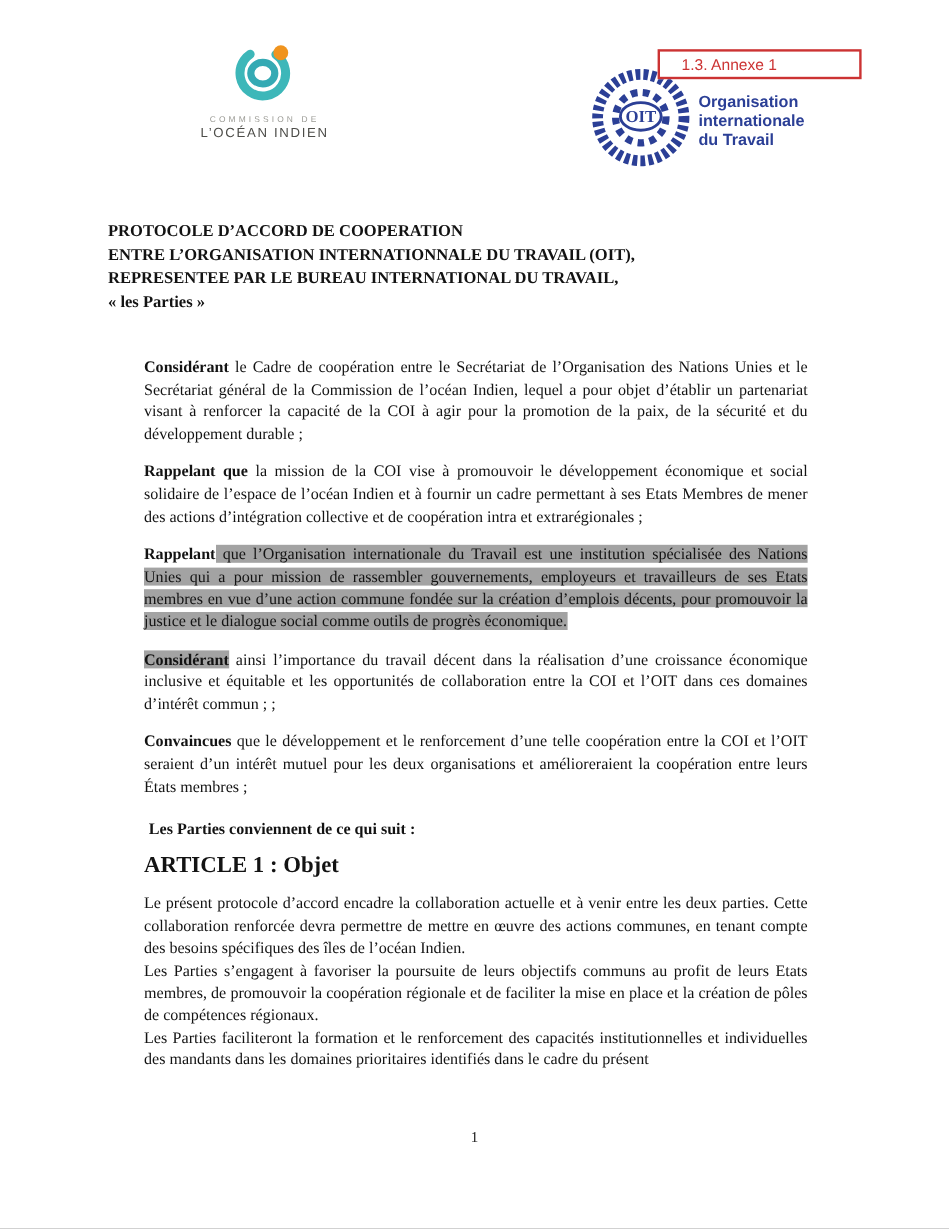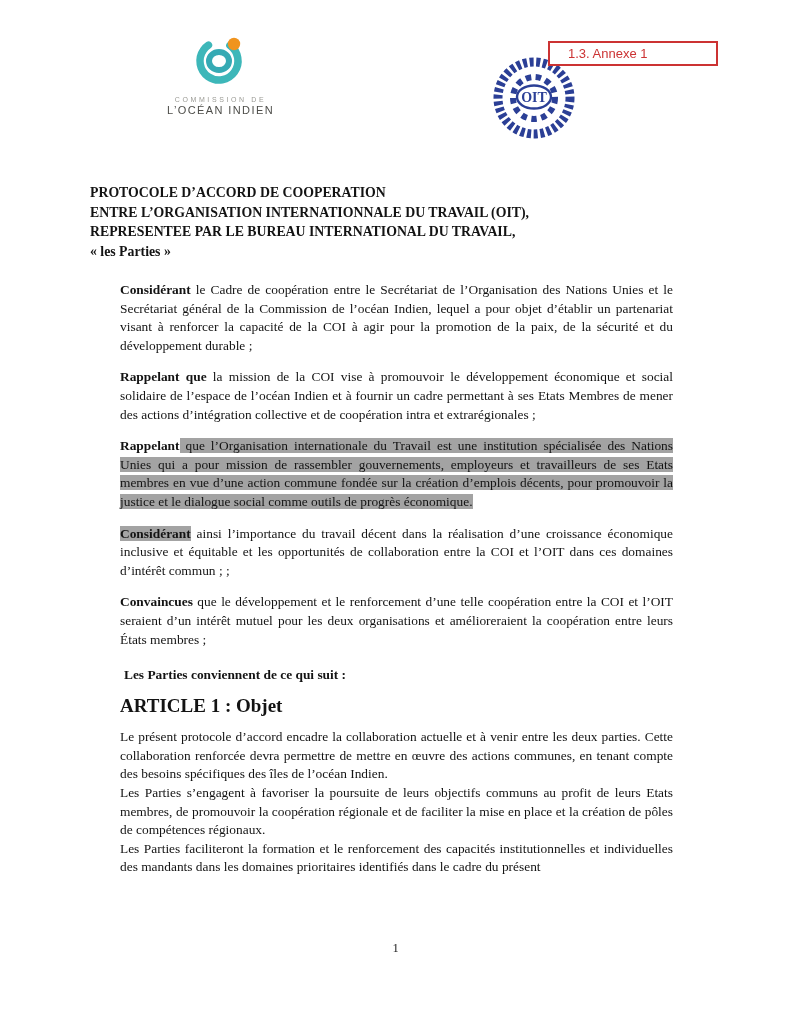--- a/index.html
+++ b/index.html
@@ -106,35 +106,40 @@
     <div class="oit-block">
       <span>
         <svg width="84" height="84" viewBox="0 0 84 84" aria-hidden="true">
           <circle cx="42" cy="42" r="36" fill="none" stroke="#2b3f96" stroke-width="9" stroke-dasharray="4 2.6"></circle>
           <circle cx="42" cy="42" r="28" fill="#ffffff"></circle>
           <circle cx="42" cy="42" r="21" fill="none" stroke="#2b3f96" stroke-width="6" stroke-dasharray="5.5 4.5"></circle>
           <ellipse cx="42" cy="41" rx="17" ry="11.5" fill="#ffffff" stroke="#2b3f96" stroke-width="2.4"></ellipse>
           <text x="42" y="46" text-anchor="middle" font-size="14" font-weight="bold" fill="#2b3f96" font-family="Liberation Serif, serif">OIT</text>
         </svg>
       </span>
+      <div class="oit-name">
+        <div>Organisation</div>
+        <div>internationale</div>
+        <div>du Travail</div>
+      </div>
     </div>
 
     <div class="annexe-box">1.3. Annexe 1</div>
   </div>
 
   <div class="doc-title">
     <div>PROTOCOLE D’ACCORD DE COOPERATION</div>
     <div>ENTRE L’ORGANISATION INTERNATIONNALE DU TRAVAIL (OIT),</div>
     <div>REPRESENTEE PAR LE BUREAU INTERNATIONAL DU TRAVAIL,</div>
     <div>« les Parties »</div>
   </div>
 
   <div class="body-text">
 
-    <p class="para" style="margin-top:20px;"><b>Considérant</b><span> le Cadre de coopération entre le Secrétariat de l’Organisation des Nations Unies et le Secrétariat général de la Commission de l’océan Indien, lequel a pour objet d’établir un partenariat visant à renforcer la capacité de la COI à agir pour la promotion de la paix, de la sécurité et du développement durable ;</span></p>
+    <p class="para" style="margin-top:36px;"><b>Considérant</b><span> le Cadre de coopération entre le Secrétariat de l’Organisation des Nations Unies et le Secrétariat général de la Commission de l’océan Indien, lequel a pour objet d’établir un partenariat visant à renforcer la capacité de la COI à agir pour la promotion de la paix, de la sécurité et du développement durable ;</span></p>
 
     <p class="para"><b>Rappelant que</b><span> la mission de la COI vise à promouvoir le développement économique et social solidaire de l’espace de l’océan Indien et à fournir un cadre permettant à ses Etats Membres de mener des actions d’intégration collective et de coopération intra et extrarégionales ;</span></p>
 
     <p class="para"><b>Rappelant</b><span class="hl"> que l’Organisation internationale du Travail est une institution spécialisée des Nations Unies qui a pour mission de rassembler gouvernements, employeurs et travailleurs de ses Etats membres en vue d’une action commune fondée sur la création d’emplois décents, pour promouvoir la justice et le dialogue social comme outils de progrès économique.</span></p>
 
     <p class="para"><b class="hl">Considérant</b><span> ainsi l’importance du travail décent dans la réalisation d’une croissance économique inclusive et équitable et les opportunités de collaboration entre la COI et l’OIT dans ces domaines d’intérêt commun ; ;</span></p>
 
     <p class="para"><b>Convaincues</b><span> que le développement et le renforcement d’une telle coopération entre la COI et l’OIT seraient d’un intérêt mutuel pour les deux organisations et amélioreraient la coopération entre leurs États membres ;</span></p>
 
     <p class="agreement">Les Parties conviennent de ce qui suit :</p>

